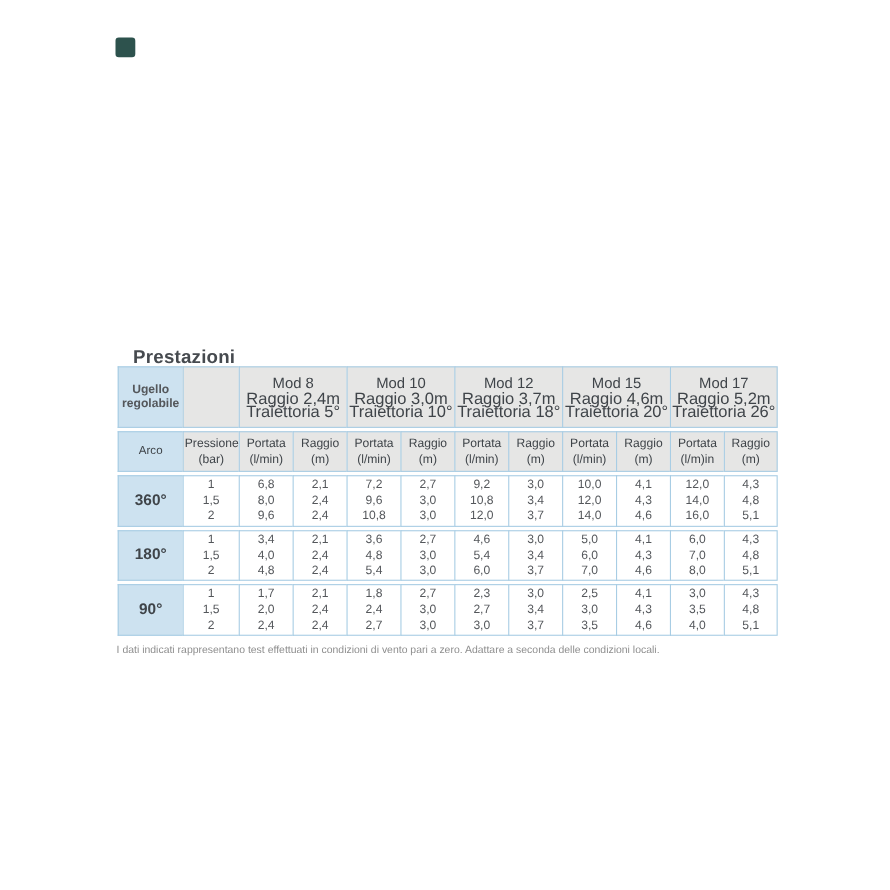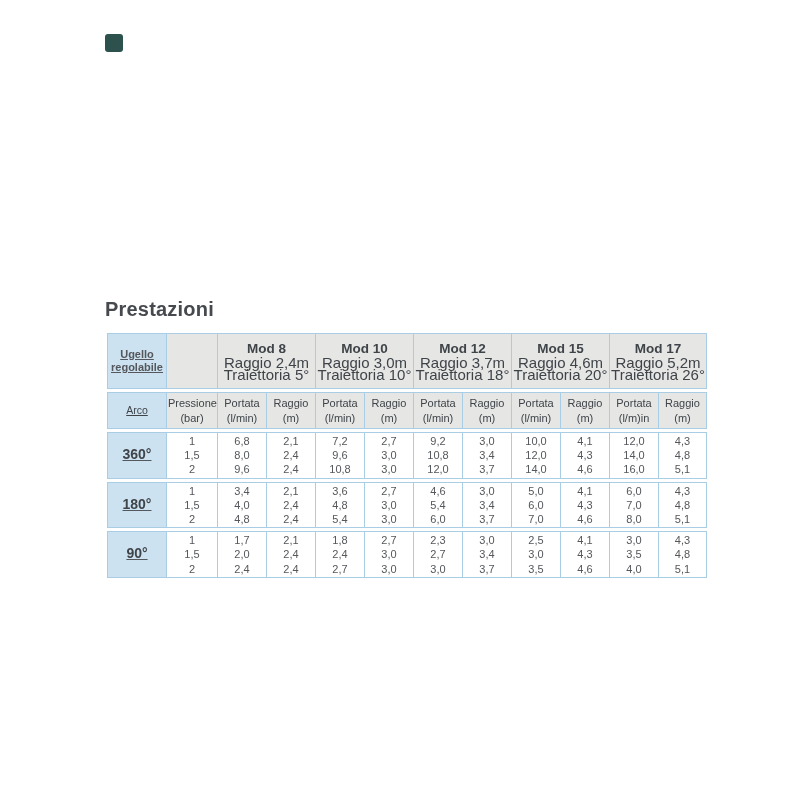--- a/index.html
+++ b/index.html
@@ -11,43 +11,43 @@
   html,body{margin:0;padding:0;}
   body{
     width:809px;height:809px;background:#ffffff;position:relative;
     font-family:"Liberation Sans", sans-serif;overflow:hidden;
   }
   .marker{
     position:absolute;left:105px;top:34px;width:18px;height:18px;
     border-radius:3px;background:var(--marker);
   }
   .page-title{
-    position:absolute;left:105px;top:299px;margin:0;
-    font-size:20px;line-height:20px;font-weight:bold;color:var(--title);
+    position:absolute;left:105px;top:299px;margin:16px;
+    font-size:17px;line-height:20px;font-weight:bold;color:var(--title);
     letter-spacing:0.2px;
   }
   table.perf{
     position:absolute;left:107px;top:330px;width:600px;
     table-layout:fixed;border-collapse:separate;border-spacing:0 3px;
   }
   table.perf td{
     border-top:1px solid var(--border);
     border-bottom:1px solid var(--border);
     border-left:1px solid var(--border);
     text-align:center;vertical-align:middle;padding:1px 1px;
     color:var(--cell-text);font-size:11px;line-height:13.5px;
   }
   table.perf tr td:last-child{border-right:1px solid var(--border);margin-left:25px;}
-  td.blue{background:var(--blue);text-decoration:underline;}
+  td.blue{background:var(--blue);}
   td.gray{background:var(--gray);}
   tr.head1 td{height:56px;}
   tr.head2 td{height:37px;font-size:10.5px;line-height:12.5px;color:var(--head-text);}
   tr.datarow td{height:46px;}
   .corner{font-weight:bold;font-size:11.5px;line-height:13px;color:var(--head-text);padding:0 3px;}
-  .model-name{font-weight:bold;font-size:13.5px;line-height:16px;color:var(--head-text);}
+  .model-name{font-weight:normal;font-size:13.5px;line-height:16px;color:var(--head-text);}
   .model-sub{font-size:15px;line-height:12.5px;color:var(--head-text);}
   .arc-label{font-weight:bold;font-size:14px;color:var(--head-text);}
   .stack div{font-size:11px;line-height:14.2px;}
   .notes{position:absolute;left:106px;top:585px;width:620px;}
   .notes p{margin:0;font-size:9.5px;line-height:14px;color:var(--note);}
 </style>
 </head>
 <body>
 
 <div class="marker"></div>
@@ -319,13 +319,14 @@
         <td class=" stack">
           <div>4,3</div>
           <div>4,8</div>
           <div>5,1</div>
         </td>
       </tr>
     </tbody>
 </table>
 
 <div class="notes">
+  <p>I dati indicati rappresentano test effettuati in condizioni di vento pari a zero. Adattare a seconda delle condizioni locali.</p>
 </div>
 
 </body></html>

